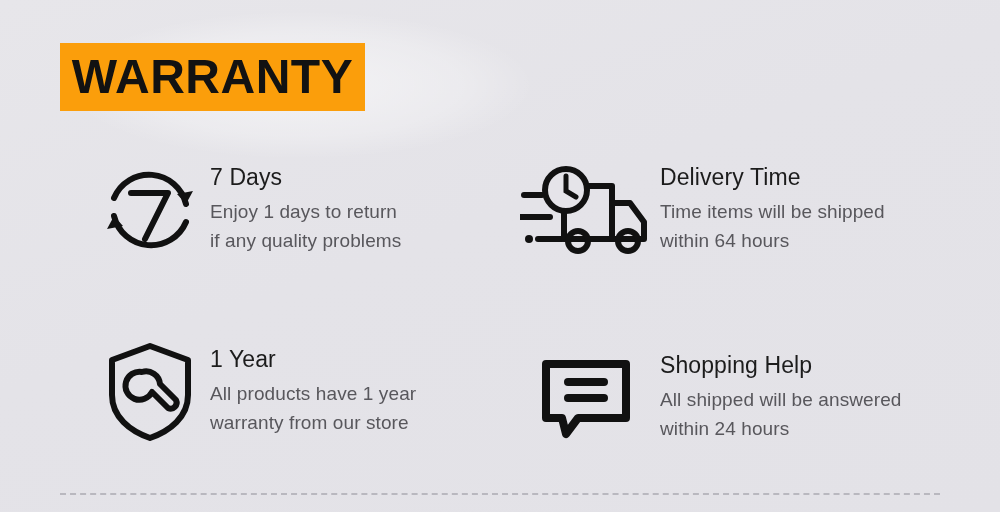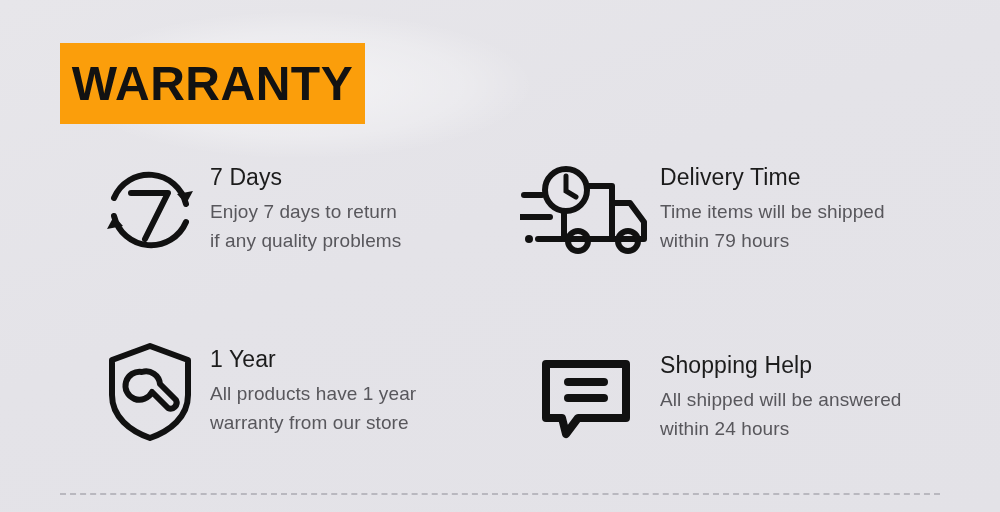--- a/index.html
+++ b/index.html
@@ -23,21 +23,21 @@
       linear-gradient(160deg, #e7e6ea 0%, #e4e3e8 45%, #e3e2e7 100%);
     overflow: hidden;
   }
 
   
   #warranty-banner {
     position: absolute;
     left: 60px;
     top: 43px;
     width: 305px;
-    height: 81px;
+    height: 68px;
     background: #fb9e0b;
     display: flex;
     align-items: center;
     justify-content: center;
   }
   #warranty-banner .banner-text {
     font-family: "Liberation Sans", sans-serif;
     font-weight: bold;
     font-size: 48px;
     letter-spacing: 0.5px;
@@ -133,21 +133,21 @@
           <path d="M88 44 L79 34 L95 31 Z" fill="#111111"></path>
           <path d="M16 56 L25 66 L9 69 Z" fill="#111111"></path>
 
           <g fill="none" stroke="#111111" stroke-width="6" stroke-linecap="round" stroke-linejoin="round">
             <path d="M33 33 L70 33 L47 79"></path>
           </g>
         </svg>
       </div>
       <div class="text-box">
         <p class="feature-title">7 Days</p>
-        <p class="feature-desc">Enjoy 7 days to return</p>
+        <p class="feature-desc">Enjoy 1 days to return</p>
         <p class="feature-desc">if any quality problems</p>
       </div>
     </div>
 
     <div class="feature-item" id="feature-delivery">
       <div class="icon-box">
         <svg width="132" height="100" viewBox="0 0 132 100" aria-hidden="true">
           <g fill="none" stroke="#111111" stroke-width="6" stroke-linecap="round" stroke-linejoin="round">
 
             <path d="M4 35 L22 35"></path>
@@ -166,21 +166,21 @@
 
           <circle cx="46" cy="30" r="21" fill="#e5e4e9" stroke="#111111" stroke-width="6"></circle>
           <g fill="none" stroke="#111111" stroke-width="5" stroke-linecap="round">
             <path d="M46 16 L46 31 L56 37"></path>
           </g>
         </svg>
       </div>
       <div class="text-box">
         <p class="feature-title">Delivery Time</p>
         <p class="feature-desc">Time items will be shipped</p>
-        <p class="feature-desc">within 79 hours</p>
+        <p class="feature-desc">within 64 hours</p>
       </div>
     </div>
 
     <div class="feature-item" id="feature-one-year">
       <div class="icon-box">
         <svg width="96" height="104" viewBox="0 0 96 104" aria-hidden="true">
           <g fill="none" stroke="#111111" stroke-width="6" stroke-linejoin="round" stroke-linecap="round">
             <path d="M48 6 L86 20 L86 55 C86 77 68 91 48 98 C28 91 10 77 10 55 L10 20 Z"></path>
           </g>
 

